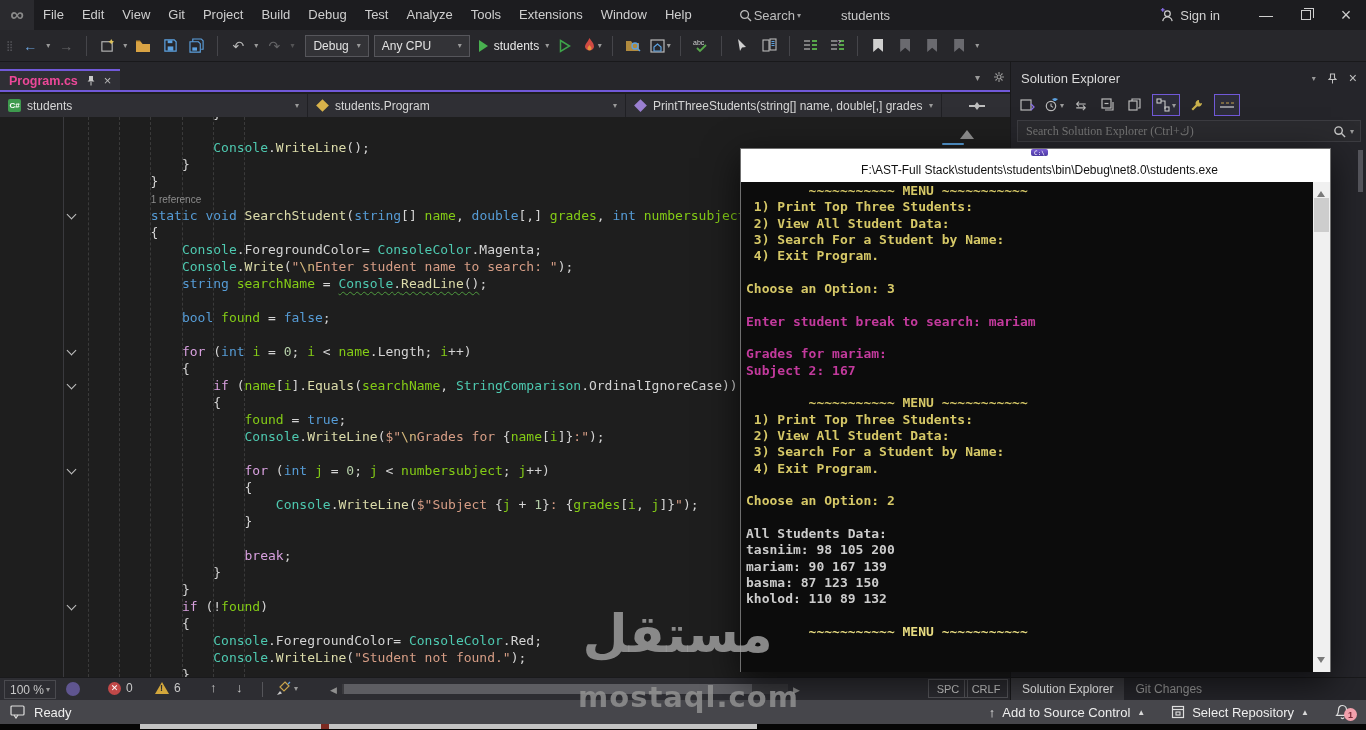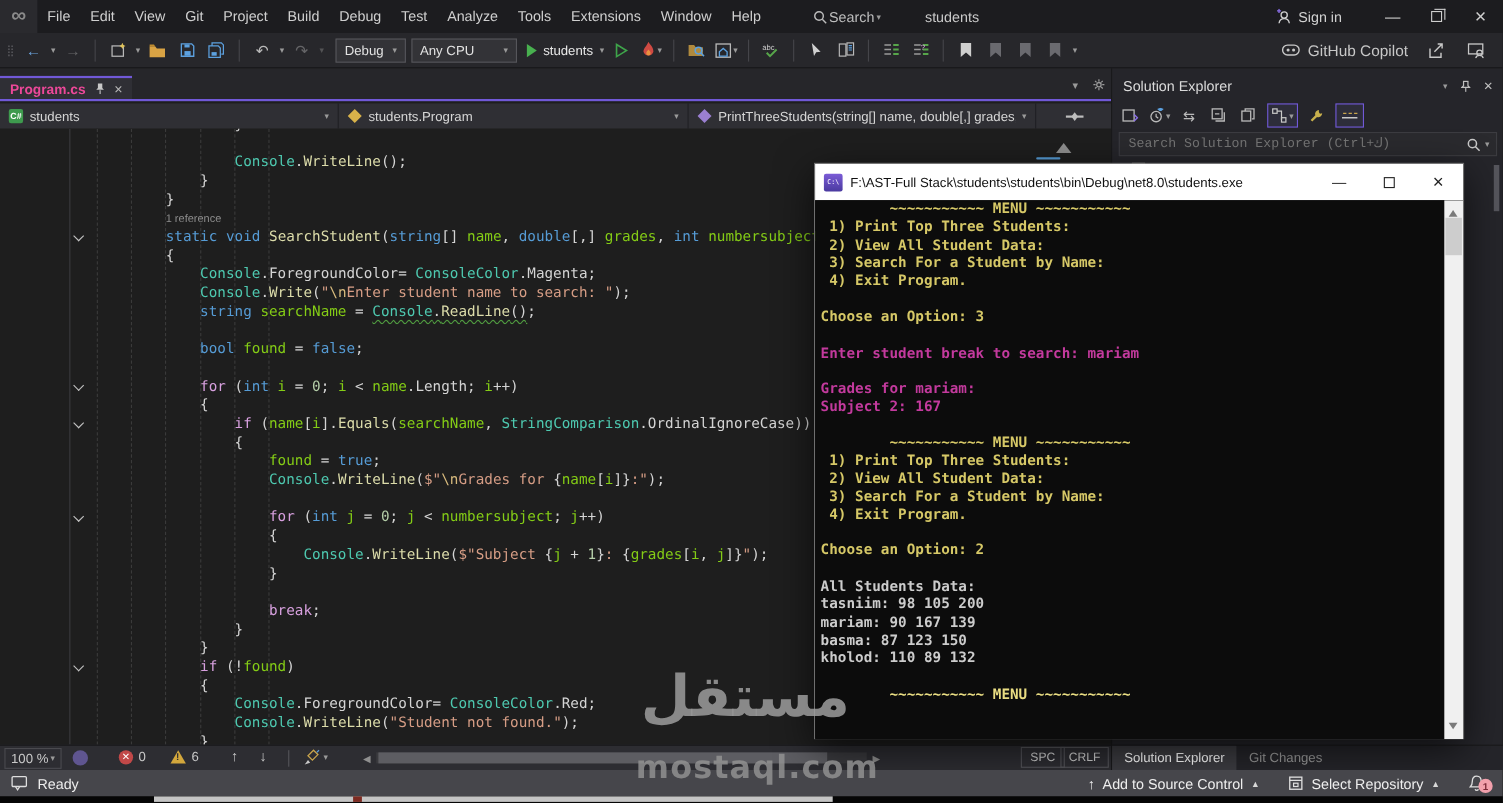--- a/index.html
+++ b/index.html
@@ -124,34 +124,34 @@
   .se-header { position:absolute; left:0; top:4px; width:356px; height:24px; display:flex;
     align-items:center; padding:0 10px; color:#dadada; font-size:13px; }
   .se-hicons { margin-left:auto; display:flex; gap:12px; color:#c0c0c0; font-size:11px; align-items:center;}
   .se-toolbar { position:absolute; left:6px; top:30px; width:344px; height:26px; display:flex;
     align-items:center; gap:7px; color:#c8c8c8; }
   .se-btn { height:22px; min-width:20px; display:flex; align-items:center; justify-content:center; gap:2px; }
   .se-boxed { border:1px solid #7159d8; background:#2d2d3a; }
   .se-search { position:absolute; left:6px; top:58px; width:344px; height:22px; background:#2a2a2e;
     border:1px solid #3c3c41; display:flex; align-items:center; }
   .se-search input { flex:1; background:transparent; border:none; outline:none; color:#fdba74;
-    font-size:12px; padding:0 8px; font-family:Liberation Mono, monospace; }
+    font-size:12px; padding:0 8px; font-family:Liberation Serif, serif; }
   .se-row { position:absolute; left:4px; top:82px; width:348px; height:20px; display:flex;
     align-items:center; gap:6px; color:#d0d0d0; font-size:12.5px; padding-left:14px; }
   .sln-icon { width:12px; height:12px; border:1px solid #a8a8a8; background:#3a3a3e; }
   .se-scroll { position:absolute; right:3px; top:88px; width:5px; height:42px; background:#55555c; }
   .se-tabs { position:absolute; left:0; top:615px; width:356px; height:23px; background:#25252a;
     display:flex; border-top:1px solid #19191b; }
   .se-tab { padding:0 11px; font-size:12px; display:flex; align-items:center; color:#9a9a9a; }
   .se-tab.active { background:#3c3c41; color:#ffffff; }
 
   
   .console { position:absolute; left:740px; top:86px; width:591px; height:524px; z-index:30;
     border:1px solid #6f6f6f; box-shadow:0 10px 34px rgba(0,0,0,.65); }
-  .con-title { height:33px; background:#ffffff; display:flex; align-items:center; padding-left:8px; gap:7px; }
+  .con-title { height:33px; background:#ffffff; display:flex; align-items:center; padding-left:8px; gap:7px;flex-direction:column; }
   .con-icon { width:17px; height:16px; border-radius:2px; background:linear-gradient(#7b5cd6,#4a3aa0);
     color:#fff; font-size:6px; font-family:"DejaVu Sans Mono",monospace; display:flex; align-items:center;
     justify-content:center; }
   .con-title-text { font-size:12px; color:#111; }
   .con-btns { margin-left:auto; display:flex; }
   .con-btn { width:45px; height:33px; display:flex; align-items:center; justify-content:center;
     color:#222; font-size:13px; }
   .con-max { width:10px; height:10px; border:1px solid #222; }
   .con-body { position:relative; height:490px; background:#0c0c0c; overflow:hidden; }
   .con-out { position:absolute; left:5px; top:1px; font-family:"DejaVu Sans Mono",monospace; font-size:13px; }
@@ -356,43 +356,20 @@
       <span class="bookmark dim"></span>
     </div>
   <div class="tbn">
       <span class="bookmark dim"></span>
     </div>
   <div class="tbn">
       <span class="bookmark dim"></span>
     </div>
   <span class="caret">▾</span>
 
-  <div class="copilot-zone">
-    <div class="tbn" style="gap:7px">
-      <svg width="17" height="13" viewBox="0 0 17 13">
-        <rect x="1" y="2" width="15" height="9" rx="4.5" fill="none" stroke="#c8c8c8" stroke-width="1.3"></rect>
-        <circle cx="6" cy="6.5" r="1.4" fill="#c8c8c8"></circle>
-          <circle cx="11" cy="6.5" r="1.4" fill="#c8c8c8"></circle>
-      </svg>
-      <span>GitHub Copilot</span>
-    </div>
-    <div class="tbn">
-      <svg width="15" height="14" viewBox="0 0 15 14">
-        <path d="M2 5v8h10V9" fill="none" stroke="#c8c8c8" stroke-width="1.3"></path>
-        <path d="M6 8L13 1M9 1h4v4" fill="none" stroke="#c8c8c8" stroke-width="1.3"></path>
-      </svg>
-    </div>
-    <div class="tbn">
-      <svg width="15" height="14" viewBox="0 0 15 14">
-        <rect x="1" y="1" width="13" height="9" fill="none" stroke="#c8c8c8" stroke-width="1.2"></rect>
-        <circle cx="11" cy="9" r="2.4" fill="none" stroke="#c8c8c8" stroke-width="1.2"></circle>
-        <path d="M7.5 14c.4-1.8 2-2.7 3.5-2.7s3.1.9 3.5 2.7" fill="none" stroke="#c8c8c8" stroke-width="1.2"></path>
-      </svg>
-    </div>
-  </div>
 </div>
 
 <div class="main">
 
   <div class="tabstrip">
     <div class="tab-active">
       <span class="tab-label">Program.cs</span>
       <svg width="10" height="11" viewBox="0 0 10 11">
         <path d="M3 1h4v4l1.5 1.5h-7L3 5z" fill="#c8c8c8"></path>
           <rect x="4.5" y="7" width="1" height="3.5" fill="#c8c8c8"></rect>

